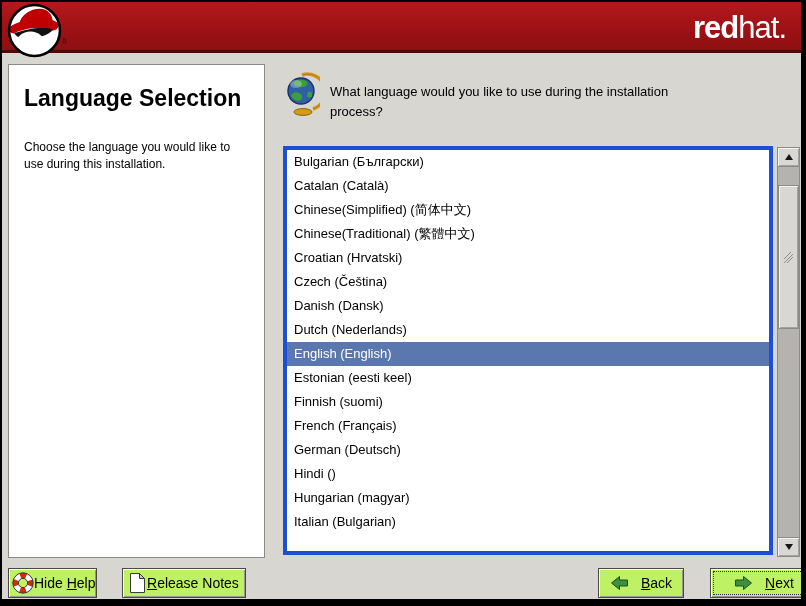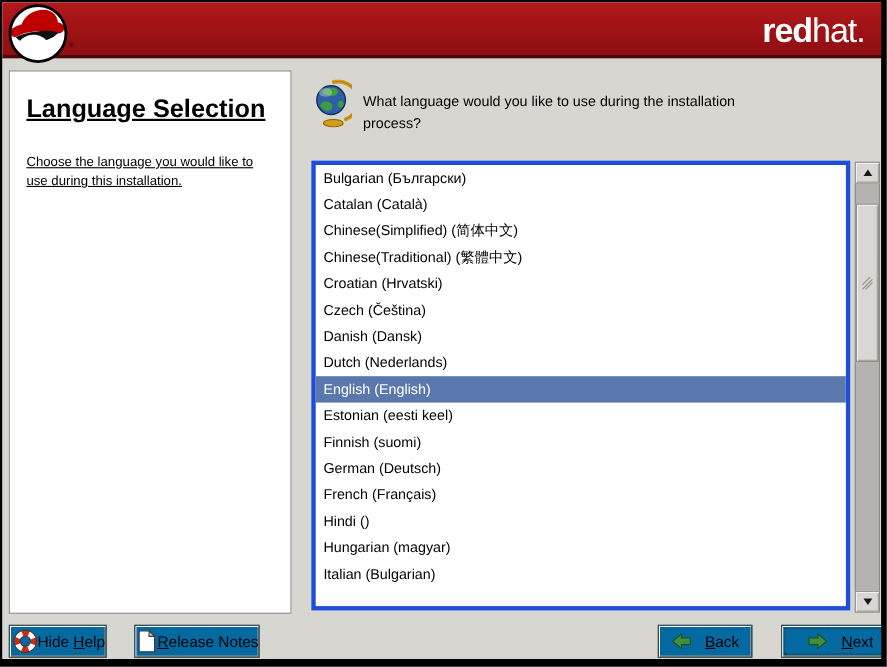--- a/index.html
+++ b/index.html
@@ -40,21 +40,20 @@
   .shadowman .hat{fill:var(--hat-red);}
   .regmark{
     position:absolute;left:60px;top:36px;z-index:4;
     font-size:7px;color:#3c0607;
   }
   
   .help-panel{
     position:absolute;left:6px;top:62px;width:257px;height:494px;
     background:#fff;border:1px solid #8c8a86;box-sizing:border-box;
     padding:20px 12px 0 15px;
-    text-decoration:underline;
   }
   .help-title{
     font-size:23px;font-weight:bold;white-space:nowrap;
     margin:0 0 27px 0;letter-spacing:0px;
   }
   .help-body{
     font-size:12px;line-height:1.45;max-width:244px;margin:0;
   }
   
   .question-row{position:absolute;left:284px;top:70px;display:flex;align-items:flex-start;}
@@ -91,27 +90,27 @@
   }
   .sb-thumb{
     position:absolute;left:0px;right:0px;top:18px;height:144px;
     background:#d9d7d3;border:1px solid #8d8b87;box-sizing:border-box;
     box-shadow:inset 1px 1px 0 #f4f3f1,inset -1px -1px 0 #a5a29d;
     display:flex;align-items:center;justify-content:center;
   }
   
   .btn{
     position:absolute;top:566px;height:30px;box-sizing:border-box;
-    background:#0369a1;border:1px solid #494949;
+    background:#bef264;border:1px solid #494949;
     box-shadow:inset 1px 1px 0 #ffffff,inset -1px -1px 0 #97948f;
     display:flex;align-items:center;font-size:14px;cursor:default;
   }
   .btn .key{text-decoration:underline;}
   .btn-hide-help{left:6px;width:89px;padding-left:3px;}
-  .btn-release-notes{left:120px;width:114px;padding-left:5px;justify-content:flex-end;}
+  .btn-release-notes{left:120px;width:124px;padding-left:5px;}
   .btn-back{left:596px;width:86px;justify-content:center;gap:12px;}
   .btn-next{left:708px;width:108px;justify-content:center;gap:12px;outline:1px dotted #333;outline-offset:-4px;}
   .btn svg{flex:none;}
   .arrow-icon path{fill:var(--arrow-green);stroke:#1d4f1d;stroke-width:1;}
   .lbl{white-space:pre;}
 </style>
 </head>
 <body>
 
 <div class="window">
@@ -163,22 +162,22 @@
       <div class="lang-row">Catalan (Català)</div>
       <div class="lang-row">Chinese(Simplified) (简体中文)</div>
       <div class="lang-row">Chinese(Traditional) (繁體中文)</div>
       <div class="lang-row">Croatian (Hrvatski)</div>
       <div class="lang-row">Czech (Čeština)</div>
       <div class="lang-row">Danish (Dansk)</div>
       <div class="lang-row">Dutch (Nederlands)</div>
       <div class="lang-row selected">English (English)</div>
       <div class="lang-row">Estonian (eesti keel)</div>
       <div class="lang-row">Finnish (suomi)</div>
+      <div class="lang-row">French (Français)</div>
       <div class="lang-row">German (Deutsch)</div>
-      <div class="lang-row">French (Français)</div>
       <div class="lang-row">Hindi ()</div>
       <div class="lang-row">Hungarian (magyar)</div>
       <div class="lang-row">Italian (Bulgarian)</div>
     </div>
 
   <div class="scrollbar">
     <div class="sb-btn">
       <span class="tri-up"></span>
     </div>
     <div class="sb-trough">

